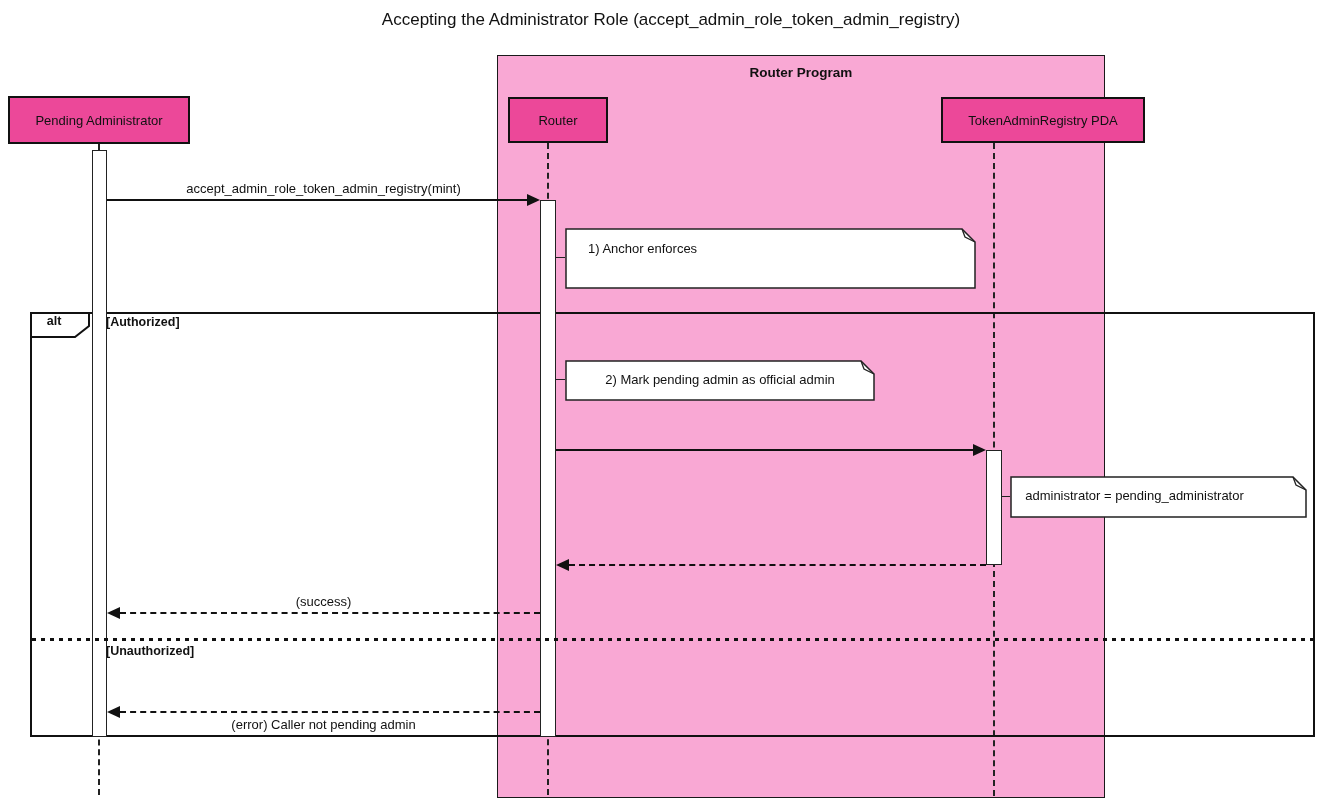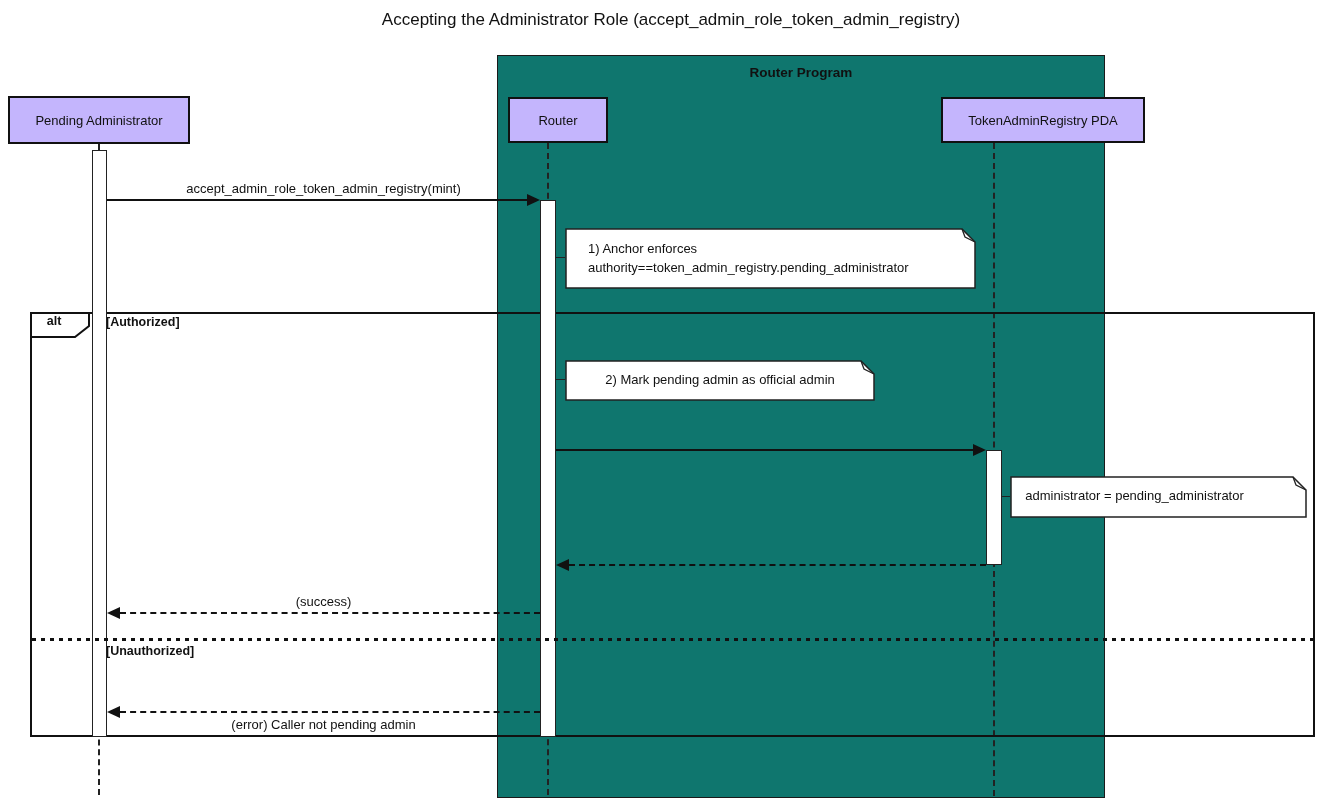--- a/index.html
+++ b/index.html
@@ -7,21 +7,21 @@
   .canvas { position:relative; width:1342px; height:808px; background:#fff; overflow:hidden; }
 
   .title { position:absolute; top:10px; left:0; width:100%; text-align:center;
            font-size:17px; color:#111; z-index:1; }
 
   .program-box { position:absolute; left:497px; top:55px; width:608px; height:743px;
                  border:1.5px solid #1a1a1a; z-index:0; }
   .program-label { position:absolute; top:9px; left:0; width:100%; text-align:center;
                    font-weight:bold; font-size:13.5px; }
 
-  .actor { position:absolute; background:#c4b5fd; border:2px solid #111; display:flex;
+  .actor { position:absolute; background:#ec4899; border:2px solid #111; display:flex;
            align-items:center; justify-content:center; font-size:13px; z-index:6; }
   .actor.pa { left:8px; top:96px; width:182px; height:48px; border-width:2.5px; }
   .actor.router { left:508px; top:97px; width:100px; height:46px; }
   .actor.registry { left:893px; top:97px; width:204px; height:46px;margin-left:48px; }
 
   .lifeline { position:absolute; width:0; border-left:2px dashed #222; z-index:1; }
   .lifeline.pa { left:98px; top:144px; height:651px; }
   .lifeline.router { left:547px; top:143px; height:652px; }
   .lifeline.registry { left:993px; top:143px; height:653px; }
 
@@ -62,21 +62,21 @@
   .note3 { left:1010px; top:476px; width:249px; height:42px; }
   .note3 .note-text { width:100%; text-align:center; line-height:40px; }
 </style>
 </head>
 <body>
 
 <div class="canvas">
 
   <div class="title">Accepting the Administrator Role (accept_admin_role_token_admin_registry)</div>
 
-  <div class="program-box" style="background: #0f766e;">
+  <div class="program-box" style="background: #f9a8d4;">
     <div class="program-label">Router Program</div>
   </div>
 
   <div class="lifeline pa"></div>
   <div class="lifeline router"></div>
   <div class="lifeline registry"></div>
 
   <div class="alt-frame"></div>
   <svg class="alt-pentagon" width="62" height="27">
     <path d="M1,1 H59 V14 L45,25 H1 Z" fill="#ffffff" stroke="#111" stroke-width="2"></path>
@@ -112,21 +112,20 @@
   <div class="msg-line dashed" style="left:120px; top:711px; width:420px;"></div>
   <div class="head-left" style="left:107px; top:706px;"></div>
 
   <div class="note note1">
     <svg width="411" height="61">
       <path d="M1,1 H397 L410,14 V60 H1 Z" fill="#ffffff" stroke="#222" stroke-width="1.5"></path>
       <path d="M397,1 L400,9 L410,14" fill="none" stroke="#222" stroke-width="1.3"></path>
     </svg>
     <div class="note-text">
       <div>1) Anchor enforces</div>
-      <div>authority==token_admin_registry.pending_administrator</div>
     </div>
   </div>
 
   <div class="note note2">
     <svg width="310" height="41">
       <path d="M1,1 H296 L309,14 V40 H1 Z" fill="#ffffff" stroke="#222" stroke-width="1.5"></path>
       <path d="M296,1 L299,9 L309,14" fill="none" stroke="#222" stroke-width="1.3"></path>
     </svg>
     <div class="note-text">2) Mark pending admin as official admin</div>
   </div>

